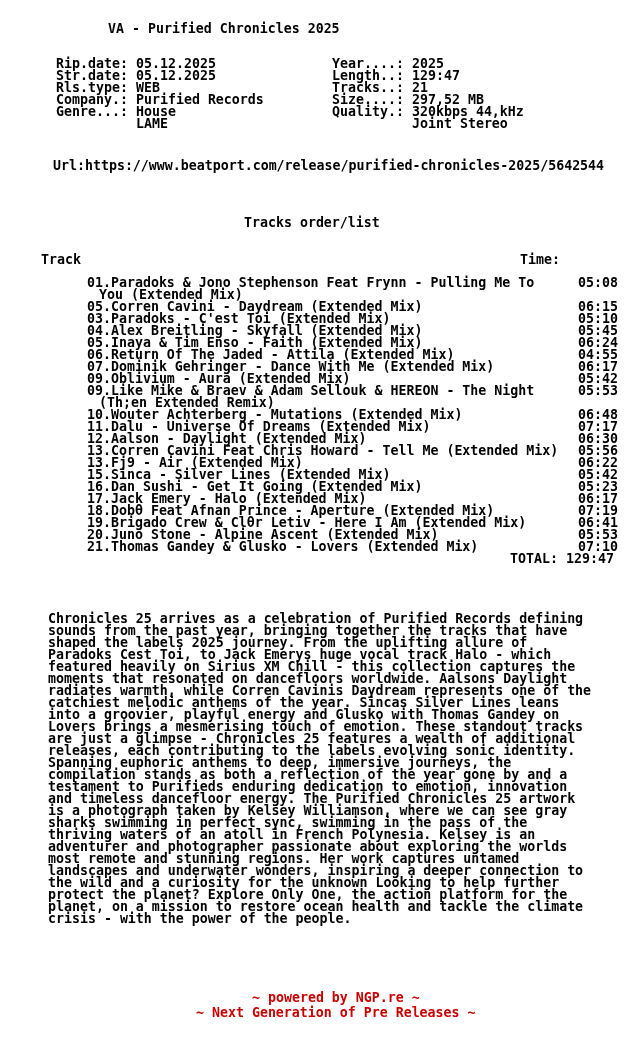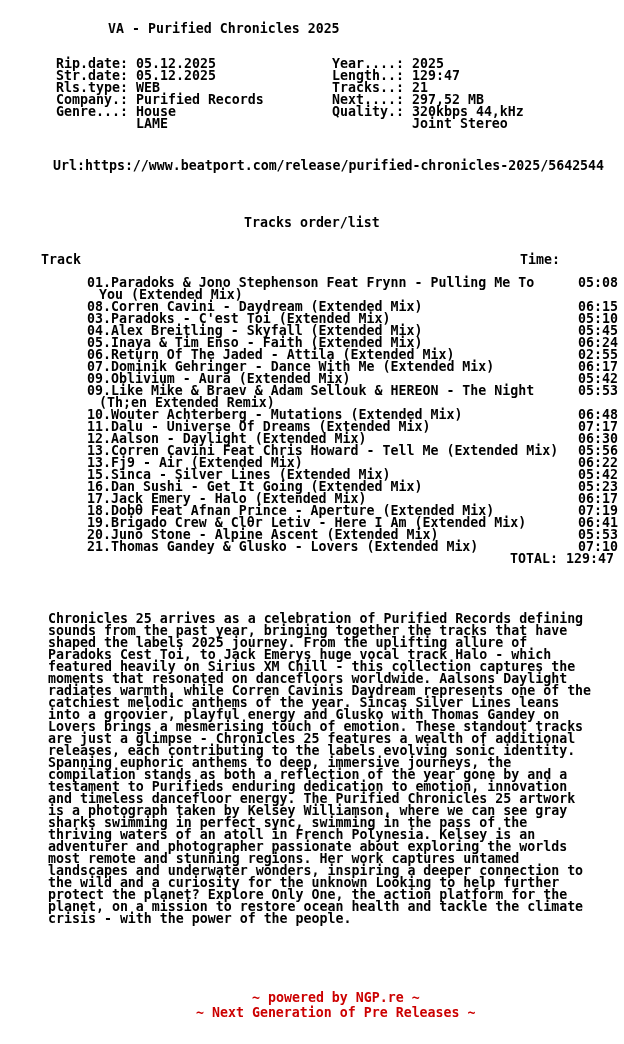--- a/index.html
+++ b/index.html
@@ -63,21 +63,21 @@
   </div>
     <div class="irow">
     <span class="il-label">Rls.type:</span>
     <span class="il-value">WEB</span>
     <span class="ir-label">Tracks..:</span>
     <span class="ir-value">21</span>
   </div>
     <div class="irow">
     <span class="il-label">Company.:</span>
     <span class="il-value">Purified Records</span>
-    <span class="ir-label">Next....:</span>
+    <span class="ir-label">Size....:</span>
     <span class="ir-value">297,52 MB</span>
   </div>
     <div class="irow">
     <span class="il-label">Genre...:</span>
     <span class="il-value">House</span>
     <span class="ir-label">Quality.:</span>
     <span class="ir-value">320kbps 44,kHz</span>
   </div>
     <div class="irow">
     <span class="il-label"></span>
@@ -98,38 +98,38 @@
 
 <div id="track-rows">
   <div>
 
   <div class="trow">
       <span class="ttitle">01.Paradoks &amp; Jono Stephenson Feat Frynn - Pulling Me To
 You (Extended Mix)</span>
       <span class="ttime">05:08</span>
     </div>
       <div class="trow">
-      <span class="ttitle">08.Corren Cavini - Daydream (Extended Mix)</span>
+      <span class="ttitle">05.Corren Cavini - Daydream (Extended Mix)</span>
       <span class="ttime">06:15</span>
     </div>
       <div class="trow">
       <span class="ttitle">03.Paradoks - C'est Toi (Extended Mix)</span>
       <span class="ttime">05:10</span>
     </div>
       <div class="trow">
       <span class="ttitle">04.Alex Breitling - Skyfall (Extended Mix)</span>
       <span class="ttime">05:45</span>
     </div>
       <div class="trow">
       <span class="ttitle">05.Inaya &amp; Tim Enso - Faith (Extended Mix)</span>
       <span class="ttime">06:24</span>
     </div>
       <div class="trow">
       <span class="ttitle">06.Return Of The Jaded - Attila (Extended Mix)</span>
-      <span class="ttime">02:55</span>
+      <span class="ttime">04:55</span>
     </div>
       <div class="trow">
       <span class="ttitle">07.Dominik Gehringer - Dance With Me (Extended Mix)</span>
       <span class="ttime">06:17</span>
     </div>
       <div class="trow">
       <span class="ttitle">09.Oblivium - Aura (Extended Mix)</span>
       <span class="ttime">05:42</span>
     </div>
       <div class="trow">

